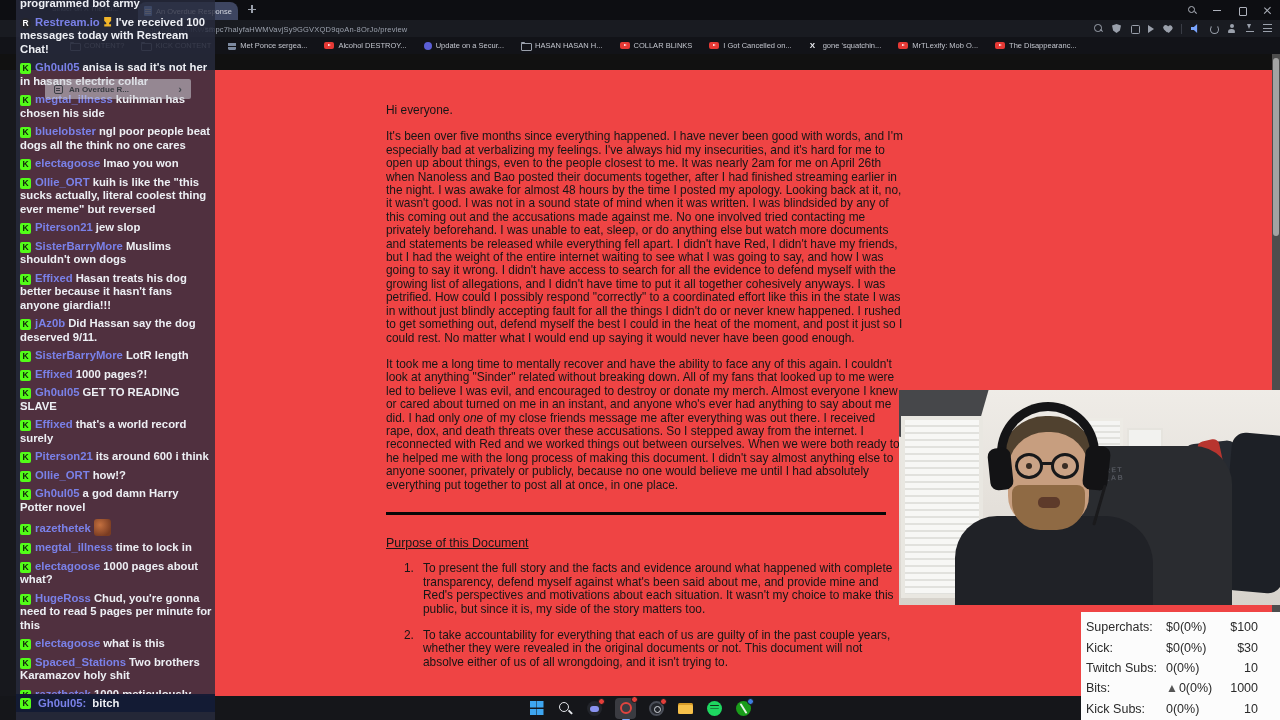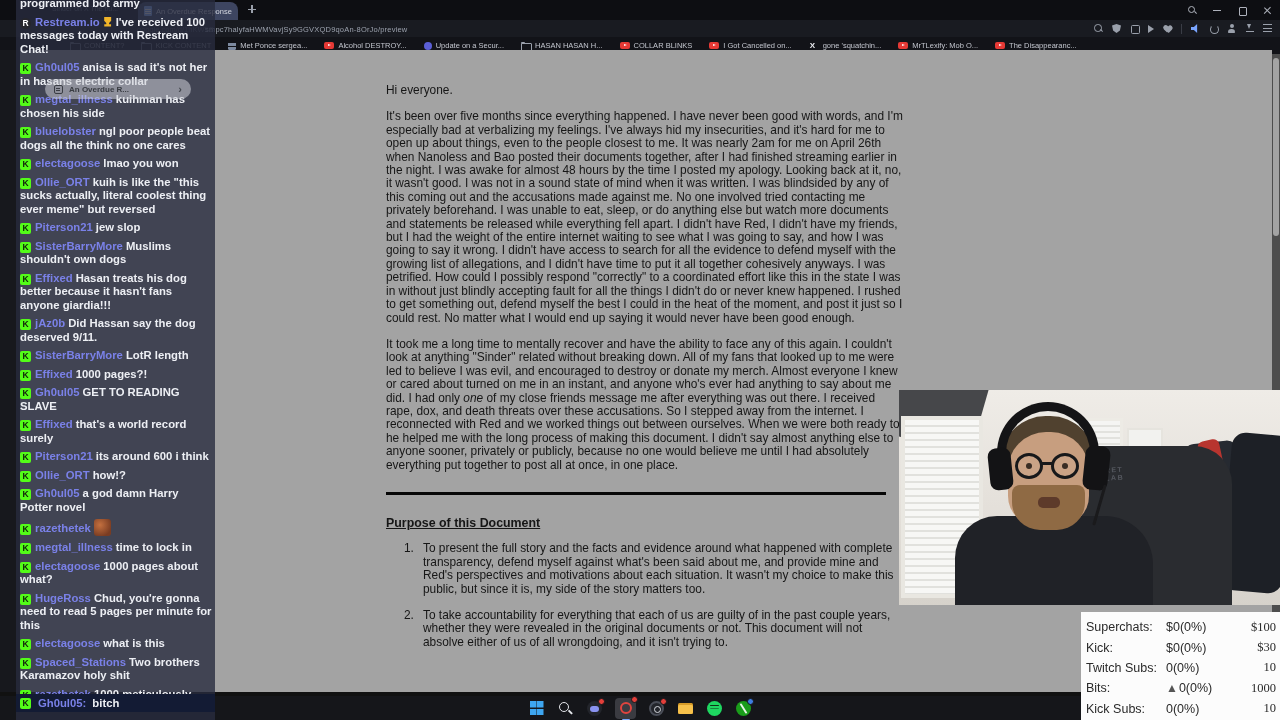--- a/index.html
+++ b/index.html
@@ -68,28 +68,28 @@
   .bm.ic-grid .bm-ic { background:conic-gradient(#7d8aa0 0 100%); width:8px; height:8px; border-radius:1px;
         -webkit-mask:repeating-linear-gradient(0deg,#000 0 3px,transparent 3px 4px),repeating-linear-gradient(90deg,#000 0 3px,transparent 3px 4px);
         mask:repeating-linear-gradient(0deg,#000 0 3px,transparent 3px 4px); }
   .bm.ic-youtube .bm-ic { background:#e53935; width:10px; height:7px; border-radius:2px; margin-top:0.5px; }
   .bm.ic-youtube .bm-ic::after { content:""; position:absolute; left:4px; top:1.8px; width:0; height:0;
         border-left:3.2px solid #fff; border-top:1.8px solid transparent; border-bottom:1.8px solid transparent; }
   .bm.ic-dot .bm-ic { background:#5b5fd6; width:8px; height:8px; border-radius:50%; }
   .bm.ic-x .bm-ic::before { content:"X"; position:absolute; left:1px; top:-1px; color:#e8eaee; font-size:8px; font-weight:bold; }
 
   
-  .doc-area { position:absolute; left:0; top:50px; width:1272px; height:642px; background:#a3a3a3; z-index:1; overflow:hidden; }
+  .doc-area { position:absolute; left:0; top:70px; width:1272px; height:642px; background:#ef4444; z-index:1; overflow:hidden; }
   .doc-left-edge { position:absolute; left:0; top:0; width:20px; height:642px; background:#17181d; }
   .doc-text { position:absolute; left:386px; top:34px; width:517px; color:#161616;
         font-size:11.9px; line-height:13.4px; }
   .doc-greeting { margin-bottom:13px; }
   .doc-para { margin-bottom:13px; }
   .doc-divider { width:500px; height:3px; background:#070707; margin-top:20px; }
-  .doc-h2 { margin-top:22px; font-weight:bold; text-decoration:underline; font-size:12.4px; }
+  .doc-h2 { margin-top:22px; font-weight:normal; text-decoration:underline; font-size:12.4px; }
   .doc-list { margin-top:12px; }
   .doc-li { display:flex; margin-bottom:13px; }
   .doc-li-num { width:19px; margin-left:18px; flex:none; }
   .doc-li-text { width:473px; }
   .scrollbar { position:absolute; left:1272px; top:54px; width:8px; height:642px; background:#4d4d4d; z-index:1; }
   .scroll-thumb { position:absolute; left:1px; top:4px; width:6px; height:178px; background:#a3a3a3; border-radius:3px; }
 
   
   .taskbar { position:absolute; left:0; top:696px; width:1280px; height:24px; background:#15161a; z-index:2;
         display:flex; justify-content:center; align-items:center; gap:12px; }
@@ -117,24 +117,24 @@
   .tb-folder::after { content:""; position:absolute; left:1px; top:5.5px; width:15px; height:9px; background:#f7c14b; border-radius:1.5px 1.5px 2px 2px; }
   .tb-spotify .tb-circle { background:#1ed760; }
   .tb-spotify .tb-circle::before { content:""; position:absolute; left:3px; top:4px; width:9px; height:1.6px; background:#0f3318; border-radius:2px;
         box-shadow:0 3px 0 -0.2px #0f3318, 0 6px 0 -0.6px #0f3318; }
   .tb-xbox .tb-circle { background:#1a9c1a; }
   .tb-xbox .tb-circle::after { content:""; position:absolute; left:4px; top:2px; width:7px; height:11px; background:#e8f5e8;
         clip-path:polygon(0 0,30% 0,100% 100%,70% 100%); transform:rotate(-8deg); }
 
   
   .stats { position:absolute; left:1081px; top:612px; width:199px; height:108px; background:#fcfcfc; z-index:4; padding-top:5px; }
-  .srow { display:flex; align-items:center; height:20.4px; padding:0 4px 0 5px; font-size:12.5px; color:#2a2a2a; }
+  .srow { display:flex; align-items:center; height:20.4px; padding:0 22px 0 5px; font-size:12.5px; color:#2a2a2a; }
   .s-label { width:80px; flex:none; }
   .s-prefix { font-size:12px; color:#555; margin-right:1px; }
-  .s-goal { margin-left:auto;font-family:Liberation Serif, serif; }
+  .s-goal { margin-left:auto; }
 
   
   .webcam { position:absolute; left:899px; top:390px; width:381px; height:215px; z-index:3; overflow:hidden;
         background:linear-gradient(180deg,#efece7 0%,#e4e0da 55%,#d6d2cb 100%); }
   .wc-dark-corner { position:absolute; left:-34px; top:-44px; width:120px; height:96px; background:#46474a; transform:rotate(16deg); }
   .wc-window-left { position:absolute; left:2px; top:26px; width:82px; height:182px; border:4px solid #e9e7e1;
         background:repeating-linear-gradient(180deg,#f7f7f5 0 5px,#e1e1dd 5px 7px); }
   .wc-window-mid { position:absolute; left:148px; top:28px; width:76px; height:128px; border:3px solid #edebe5;
         background:repeating-linear-gradient(180deg,#f5f5f3 0 4px,#e2e2de 4px 6px); }
   .wc-window-r { position:absolute; left:228px; top:38px; width:36px; height:104px; background:#f2f2ef; border:2px solid #e6e4de; }
@@ -174,21 +174,21 @@
   .msg.restream .trophy { display:inline-block; width:10px; height:10px; margin:0 3px -1px 0; background:#f0b429;
         clip-path:polygon(15% 0,85% 0,85% 42%,64% 66%,64% 78%,84% 78%,84% 100%,16% 100%,16% 78%,36% 78%,36% 66%,15% 42%); }
   .emote-img { display:none; }
   .msg.emote .emote-img { display:inline-block; width:17px; height:17px; border-radius:3px; vertical-align:-4px;
         background:radial-gradient(circle at 35% 35%, #c4703f, #7a3c22 75%); }
   .chat-strip { position:absolute; left:0; right:0; bottom:8px; height:18px; background:rgba(18,26,52,.92);
         display:flex; align-items:center; padding:0 4px; font-size:11.3px; font-weight:bold; color:#edeff4; gap:3px; }
   .chat-strip .kbadge { flex:none; }
 
   
-  .pill { position:absolute; left:45px; top:79px; width:146px; height:20px; border-radius:10px;
+  .pill { position:absolute; left:45px; top:79px; width:146px; height:20px; border-radius:2px;
         background:rgba(205,208,215,.55); z-index:6; display:flex; align-items:center; gap:6px; padding:0 9px; }
   .pill-ic { position:relative; width:9px; height:9px; border:1.5px solid #3a3d44; border-radius:2px; flex:none; }
   .pill-ic::after { content:""; position:absolute; left:1px; top:2px; width:4px; height:1px; background:#3a3d44; box-shadow:0 2px 0 #3a3d44; }
   .pill-text { flex:1; font-size:8px; font-weight:bold; color:#393c42; white-space:nowrap; overflow:hidden; }
   .pill-chev { font-size:11px; line-height:10px; font-weight:bold; color:#45484f; }
 </style>
 </head>
 <body>
 
 <div class="stage">

